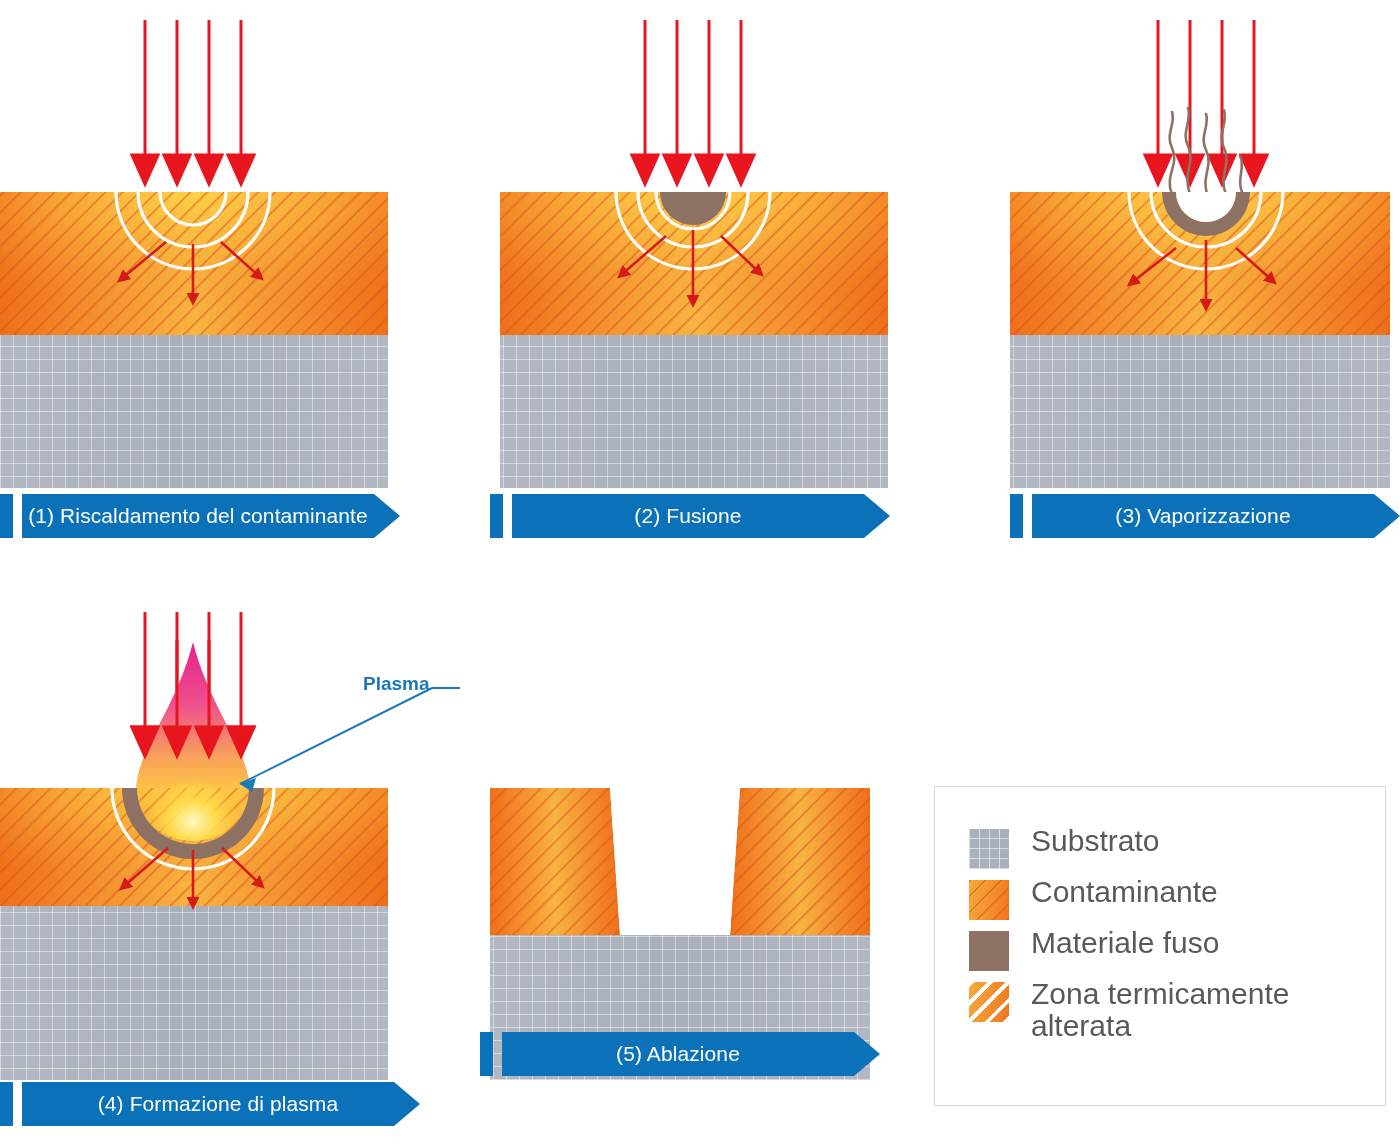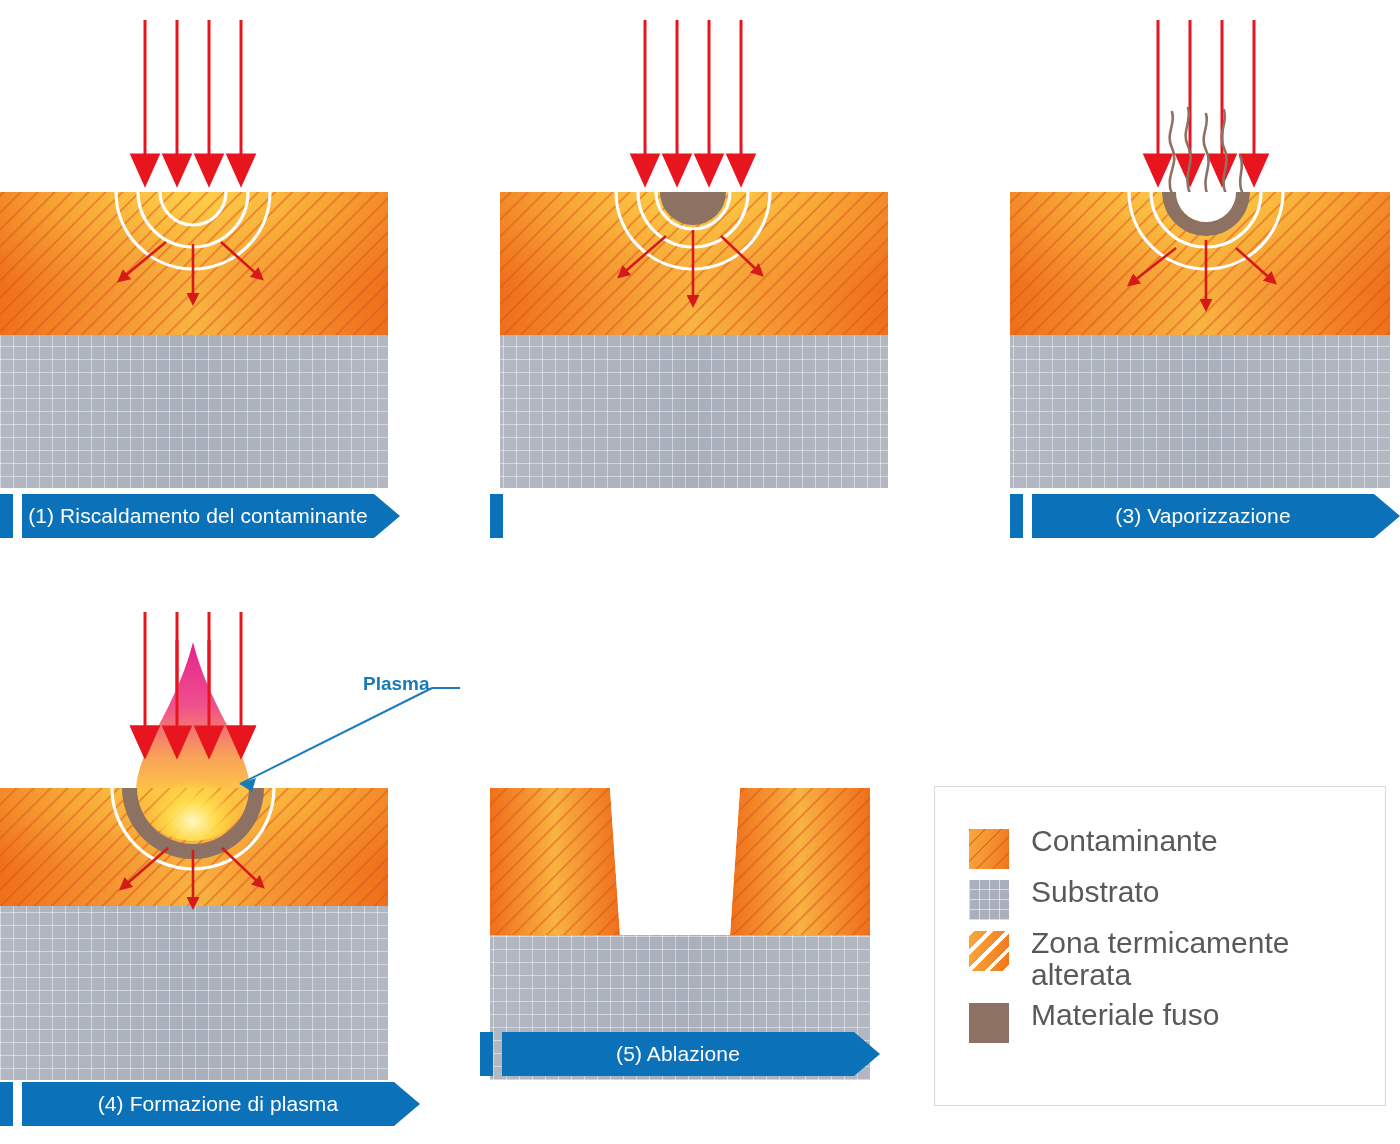--- a/index.html
+++ b/index.html
@@ -173,20 +173,24 @@
     <path d="M170,184 A33,33 0 0 0 236,184 z" fill="#8d7264"></path>
     <g stroke="#d61a18" stroke-width="2.6" fill="none" marker-end="url(#redHead)">
       <line x1="176" y1="228" x2="130" y2="268"></line>
       <line x1="203" y1="222" x2="203" y2="296"></line>
       <line x1="231" y1="228" x2="271" y2="266"></line>
     </g>
   </svg>
 </div>
 <div class="step-bar" style="left:490px;top:494px;width:400px;">
   <div class="step-tick"></div>
+  <div class="step-arrow" style="left:22px;width:352px;">
+    <span class="lbl">(2) Fusione</span>
+    <span class="tip"></span>
+  </div>
 </div>
 
 <div class="panel" style="left:1000px;top:8px;width:400px;height:480px;">
   <svg class="stage-svg" width="400" height="480" viewBox="0 0 400 480">
     <g stroke="#e8151e" stroke-width="3" fill="#e8151e">
       <line x1="158" y1="12" x2="158" y2="148"></line>
         <path d="M145,147 L171,147 L158,176 z"></path>
       <line x1="190" y1="12" x2="190" y2="148"></line>
         <path d="M177,147 L203,147 L190,176 z"></path>
       <line x1="222" y1="12" x2="222" y2="148"></line>
@@ -326,29 +330,29 @@
   <div class="step-tick"></div>
   <div class="step-arrow" style="left:22px;width:352px;">
     <span class="lbl">(5) Ablazione</span>
     <span class="tip"></span>
   </div>
 </div>
 
 <div class="legend">
   <div class="legend-inner">
     <div class="legend-row">
+      <div class="swatch sw-substrate"></div>
+      <div class="legend-label">Substrato</div>
+    </div>
+    <div class="legend-row">
       <div class="swatch sw-contaminant"></div>
       <div class="legend-label">Contaminante</div>
     </div>
     <div class="legend-row">
-      <div class="swatch sw-substrate"></div>
-      <div class="legend-label">Substrato</div>
+      <div class="swatch sw-molten"></div>
+      <div class="legend-label">Materiale fuso</div>
     </div>
     <div class="legend-row">
       <div class="swatch sw-haz"></div>
       <div class="legend-label">Zona termicamente alterata</div>
     </div>
-    <div class="legend-row">
-      <div class="swatch sw-molten"></div>
-      <div class="legend-label">Materiale fuso</div>
-    </div>
   </div>
 </div>
 
 </body></html>

